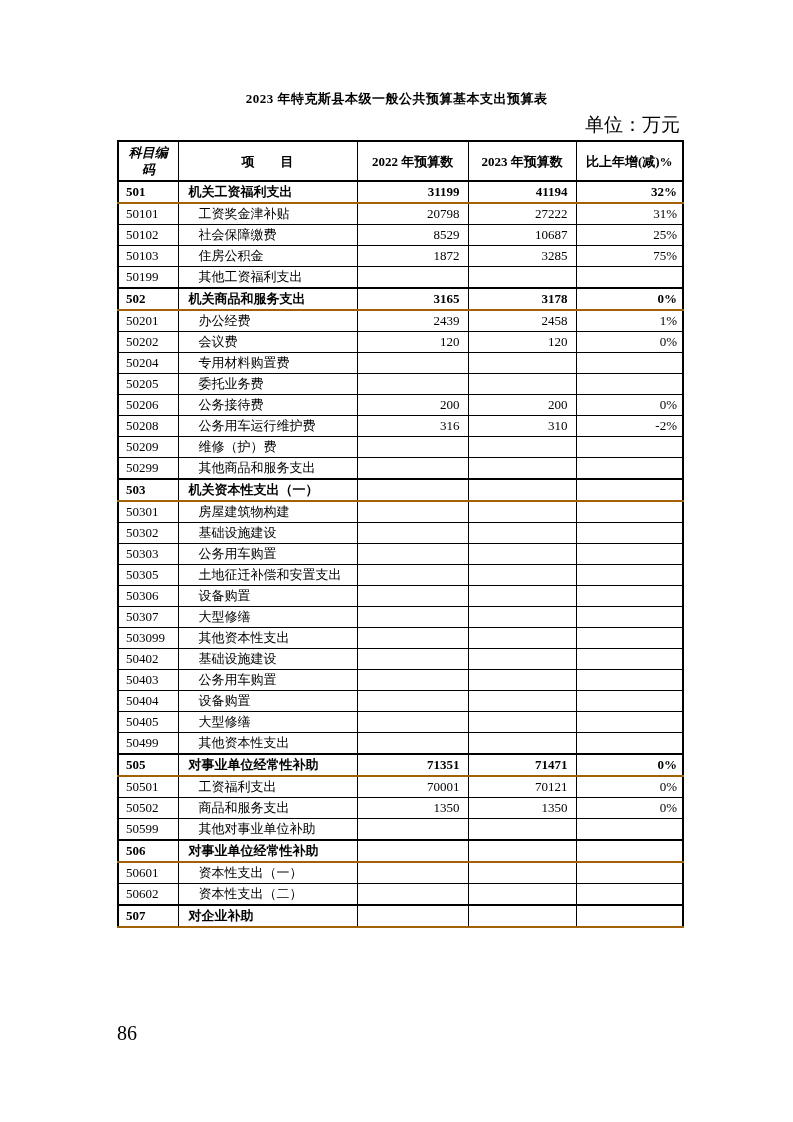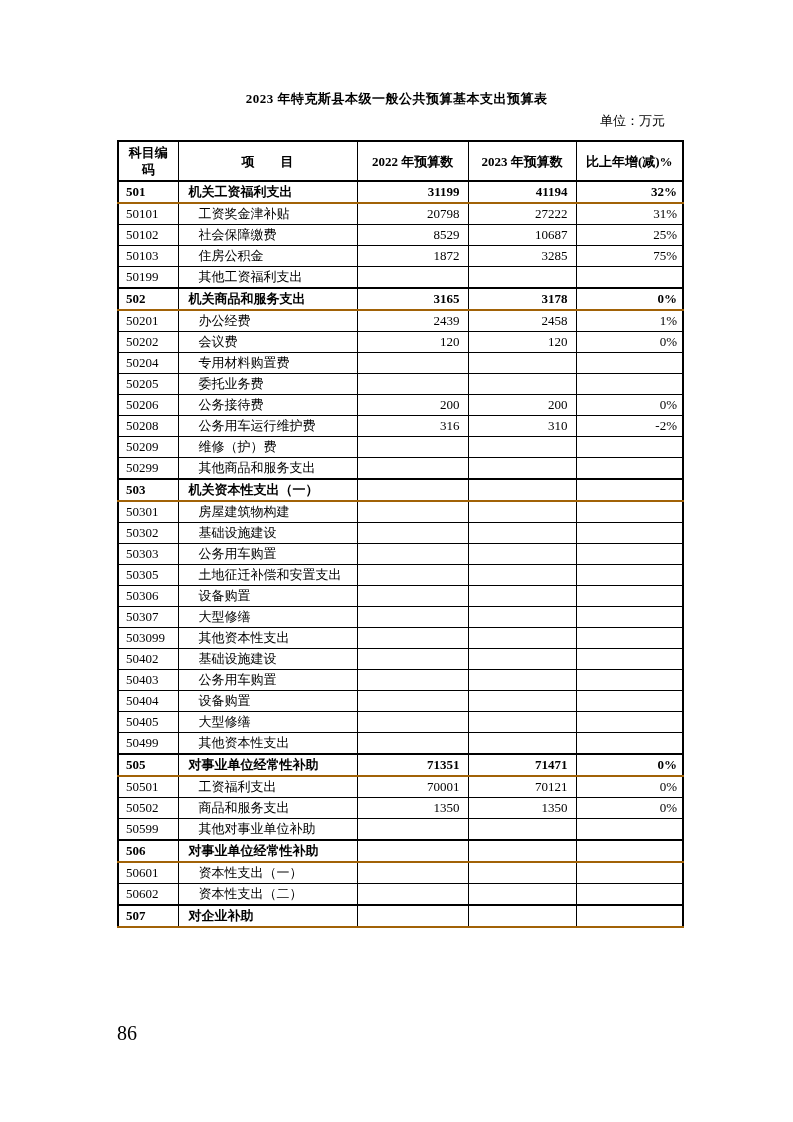--- a/index.html
+++ b/index.html
@@ -14,23 +14,23 @@
   .doc-title {
     position: absolute;
     top: 90px; left: 0; width: 793px;
     text-align: center;
     font-size: 13px;
     font-weight: bold;
     letter-spacing: 0.5px;
   }
   .unit-label {
     position: absolute;
-    top: 112px; left: 102px; width: 563px;
+    top: 112px; left: 117px; width: 563px;
     text-align: right;
-    font-size: 13px;
+    font-size: 19px;
   }
   table.budget {
     position: absolute;
     top: 140px; left: 117px;
     width: 565px;
     border-collapse: collapse;
     table-layout: fixed;
     border: 2px solid #000;
   }
   .budget th, .budget td {
@@ -40,21 +40,21 @@
   }
   .budget th {
     font-weight: bold;
     text-align: center;
     vertical-align: middle;
     height: 38px;
     line-height: 17px;
     border-bottom: 2px solid #000;
     padding: 0;
   }
-  .budget th.code-h { padding: 0 7px; }
+  .budget th.code-h { padding: 0 7px; font-style: italic; }
   .budget td {
     height: 20px;
     line-height: 20px;
     white-space: nowrap;
     padding: 0;
     vertical-align: middle;
   }
   td.code { padding-left: 7px; }
   td.item { padding-left: 20px; }
   td.num  { text-align: right; padding-right: 8px; }

